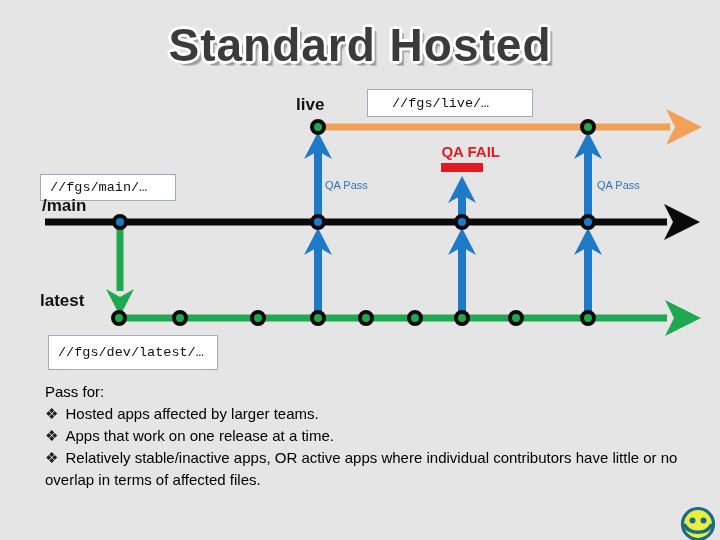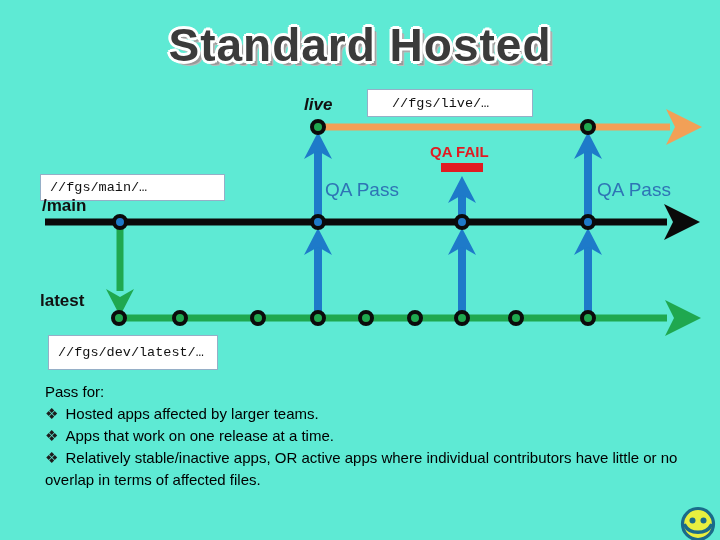--- a/index.html
+++ b/index.html
@@ -1,38 +1,38 @@
 <!DOCTYPE html>
 <html style="--live_line: #F2A057; --main_line: #0a0a0a; --latest_line: #1FA84F; --promotion_arrow: #1E7AC9; --qa_pass_text: #2E74B5; --qa_fail: #E11B22; --box_border: #95AFC7; --smiley_face: #E8EF3F; --smiley_outline: #1A6B8A;"><head>
 <meta charset="utf-8">
 <style>
   html,body { margin:0; padding:0; background:#fff; }
   .page {
-    position:relative; width:720px; height:540px; background:#5eead4;
+    position:relative; width:720px; height:540px; background:#e5e5e5;
     overflow:hidden; font-family:"Liberation Sans", sans-serif;
   }
   .title {
     position:absolute; top:18px; left:0; width:100%;
     text-align:center; font-size:46px; font-weight:bold; letter-spacing:1px;
     color:#3b3b3b;
     text-shadow:
       -2px -2px 0 #fff, 2px -2px 0 #fff, -2px 2px 0 #fff, 2px 2px 0 #fff,
       -3px 0 0 #fff, 3px 0 0 #fff, 0 3px 0 #fff, 0 -3px 0 #fff,
       4px 4px 0 #9a9a9a, 5px 5px 0 #bcbcbc;
   }
   .diagram { position:absolute; left:0; top:0; width:720px; height:540px; }
   .branch-label { position:absolute; font-size:17px; font-weight:bold; color:#111; }
   .depot-box {
     position:absolute; box-sizing:border-box; background:#fff;
     border:1.5px solid var(--box_border); display:flex; align-items:center;
     padding-left:9px; font-family:"Liberation Mono", monospace;
     font-size:13.5px; color:#111; white-space:nowrap;
   }
-  .qa-pass { position:absolute; font-size:19px; color:var(--qa_pass_text); }
-  .qa-fail { position:absolute; left:430px; top:143px; width:70px; text-align:left;
+  .qa-pass { position:absolute; font-size:11px; color:var(--qa_pass_text); }
+  .qa-fail { position:absolute; left:430px; top:143px; width:70px; text-align:right;
              font-size:15px; font-weight:bold; color:var(--qa_fail); }
   .good-for {
     position:absolute; left:45px; top:381px; width:636px;
     font-size:15px; line-height:22px; color:#000;
   }
   .bullet-glyph { margin-right:7px; color:#1d1d1d; }
   .smiley { position:absolute; left:676px; top:505px; }
 
   .fill-live   { fill:var(--live_line); }
   .fill-main   { fill:var(--main_line); }
@@ -92,24 +92,24 @@
     <circle class="dot dot-green" cx="180" cy="318" r="6"></circle>
     <circle class="dot dot-green" cx="258" cy="318" r="6"></circle>
     <circle class="dot dot-green" cx="318" cy="318" r="6"></circle>
     <circle class="dot dot-green" cx="366" cy="318" r="6"></circle>
     <circle class="dot dot-green" cx="415" cy="318" r="6"></circle>
     <circle class="dot dot-green" cx="462" cy="318" r="6"></circle>
     <circle class="dot dot-green" cx="516" cy="318" r="6"></circle>
     <circle class="dot dot-green" cx="588" cy="318" r="6"></circle>
   </svg>
 
-  <div class="branch-label" style="left:304px; top:95px;font-style:italic;">live</div>
+  <div class="branch-label" style="left:296px; top:95px;">live</div>
   <div class="depot-box" style="left:367px; top:89px; width:166px; height:28px;padding-left:24px;">//fgs/live/…</div>
 
-  <div class="depot-box" style="left:40px; top:174px; width:185px; height:27px;">//fgs/main/…</div>
+  <div class="depot-box" style="left:40px; top:174px; width:136px; height:27px;">//fgs/main/…</div>
   <div class="branch-label" style="left:42px; top:196px;">/main</div>
 
   <div class="branch-label" style="left:40px; top:291px;">latest</div>
   <div class="depot-box" style="left:48px; top:335px; width:170px; height:35px;">//fgs/dev/latest/…</div>
 
   <div class="qa-fail">QA FAIL</div>
   <div class="qa-pass" style="left:325px; top:179px;">QA Pass</div>
   <div class="qa-pass" style="left:597px; top:179px;">QA Pass</div>
 
   <div class="good-for">

